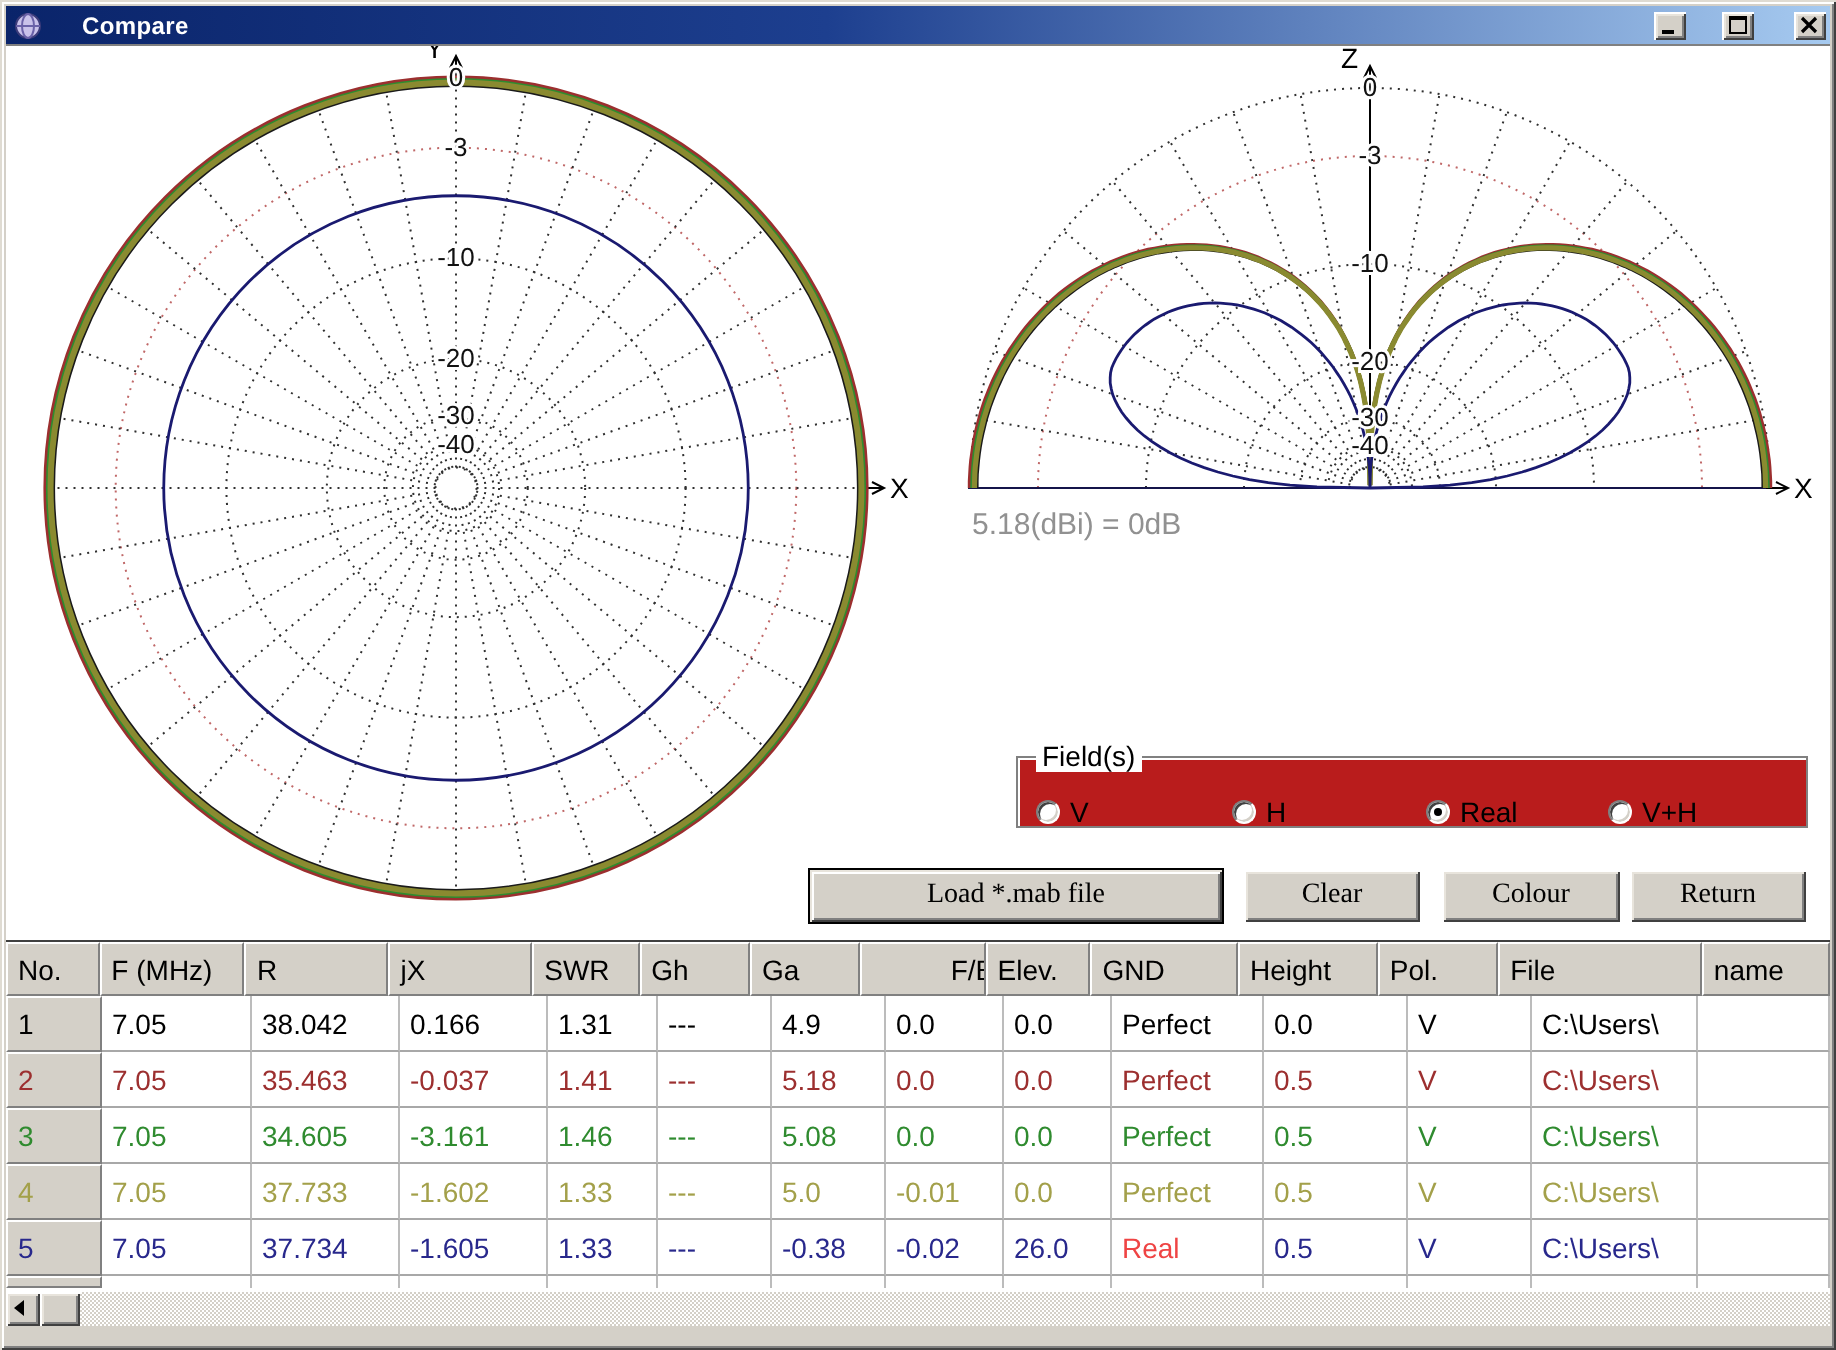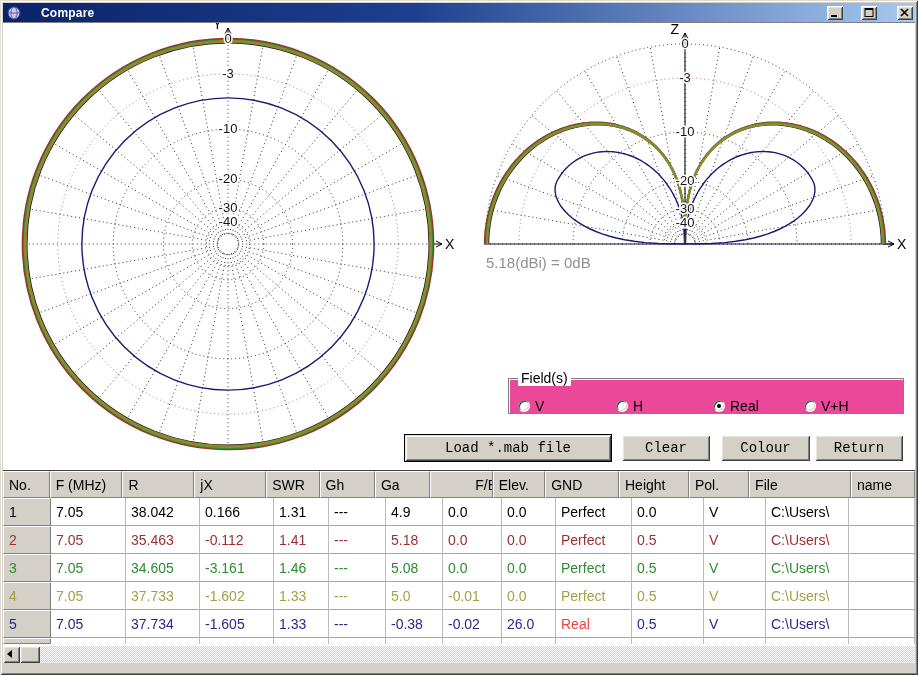--- a/index.html
+++ b/index.html
@@ -19,31 +19,31 @@
   .winbtn svg { position:absolute; left:2px; top:1px; }
 
   .client { position:absolute; left:3px; top:22px; width:912px; height:650px; background:#ffffff;
     border-top:1px solid #808080; overflow:hidden; }
 
   #plots { position:absolute; left:0; top:0; pointer-events:none; }
 
   .gain-ref { position:absolute; left:483px; top:231px; font-size:15px; color:#919191; }
 
   .groupbox { position:absolute; left:505px; top:355px; width:396px; height:36px;
-    border:1px solid #808080; box-shadow: inset 1px 1px 0 #ffffff, 1px 1px 0 #ffffff; background:#ec4899; }
+    border:1px solid #808080; box-shadow: inset 1px 1px 0 #ffffff, 1px 1px 0 #ffffff; background:#b91c1c; }
   .groupbox .legend { position:absolute; left:9px; top:-9px; background:#ffffff; padding:0 3px; font-size:14px; color:#000; }
   .radio-item { position:absolute; top:19px; display:flex; align-items:center; gap:5px; cursor:default; }
   .rb { width:12px; height:12px; border-radius:50%; background:#ffffff; position:relative; flex:none;
     border:1px solid; border-color:#808080 #ffffff #ffffff #808080;
     box-shadow: inset 1px 1px 0 #404040, inset -1px -1px 0 #d4d0c8; }
   .rb.sel::after { content:""; position:absolute; left:3px; top:3px; width:4px; height:4px; border-radius:50%; background:#000; }
   .rlabel { font-size:14px; color:#000; }
 
   .btn { position:absolute; height:26px; background:#d4d0c8; font-size:14px; color:#000;
-    font-family:Liberation Mono, monospace; border:none; text-align:center;
+    font-family:Liberation Serif, serif; border:none; text-align:center;
     box-shadow: inset 1px 1px 0 #ffffff, inset -1px -1px 0 #404040, inset 2px 2px 0 #e8e4dc, inset -2px -2px 0 #808080; }
   .btn.default { outline:1px solid #000; box-shadow: inset 1px 1px 0 #e8e4dc, inset -1px -1px 0 #404040, inset 2px 2px 0 #ffffff, inset -2px -2px 0 #808080; }
 
   .results { position:absolute; left:0; top:447px; width:912px; border-top:1px solid #404040; }
   .trow { display:flex; height:28px; }
   .trow.head { height:27px; }
   .hcell, .ncell { background:#d4d0c8; border-top:1px solid #ffffff; border-left:1px solid #ffffff;
     border-right:1px solid #808080; border-bottom:1px solid #808080;
     font-size:14px; color:#000; display:flex; align-items:center; padding-left:5px; overflow:hidden; white-space:nowrap; }
   .dcell { background:#ffffff; border-right:1px solid #bcbcbc; border-bottom:1px solid #a8a8a8;
@@ -265,21 +265,21 @@
           <div class="dcell" style="width: 76px; color: rgb(0, 0, 0);">Perfect</div>
           <div class="dcell" style="width: 72px; color: rgb(0, 0, 0);">0.0</div>
           <div class="dcell" style="width: 62px; color: rgb(0, 0, 0);">V</div>
           <div class="dcell" style="width: 83px; color: rgb(0, 0, 0);">C:\Users\</div>
           <div class="dcell" style="width: 66px; color: rgb(0, 0, 0);"></div>
         </div>
         <div class="trow">
           <div class="ncell" style="width: 48px; color: rgb(156, 47, 47);">2</div>
           <div class="dcell" style="width: 75px; color: rgb(156, 47, 47);">7.05</div>
           <div class="dcell" style="width: 74px; color: rgb(156, 47, 47);">35.463</div>
-          <div class="dcell" style="width: 74px; color: rgb(156, 47, 47);">-0.112</div>
+          <div class="dcell" style="width: 74px; color: rgb(156, 47, 47);">-0.037</div>
           <div class="dcell" style="width: 55px; color: rgb(156, 47, 47);">1.41</div>
           <div class="dcell" style="width: 57px; color: rgb(156, 47, 47);">---</div>
           <div class="dcell" style="width: 57px; color: rgb(156, 47, 47);">5.18</div>
           <div class="dcell" style="width: 59px; color: rgb(156, 47, 47);">0.0</div>
           <div class="dcell" style="width: 54px; color: rgb(156, 47, 47);">0.0</div>
           <div class="dcell" style="width: 76px; color: rgb(156, 47, 47);">Perfect</div>
           <div class="dcell" style="width: 72px; color: rgb(156, 47, 47);">0.5</div>
           <div class="dcell" style="width: 62px; color: rgb(156, 47, 47);">V</div>
           <div class="dcell" style="width: 83px; color: rgb(156, 47, 47);">C:\Users\</div>
           <div class="dcell" style="width: 66px; color: rgb(156, 47, 47);"></div>

